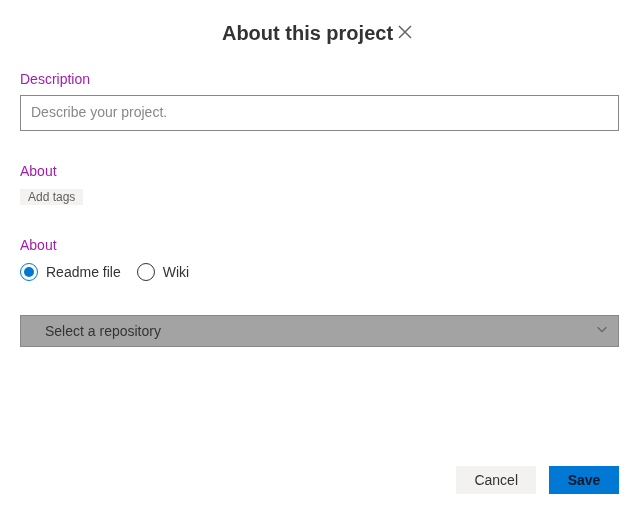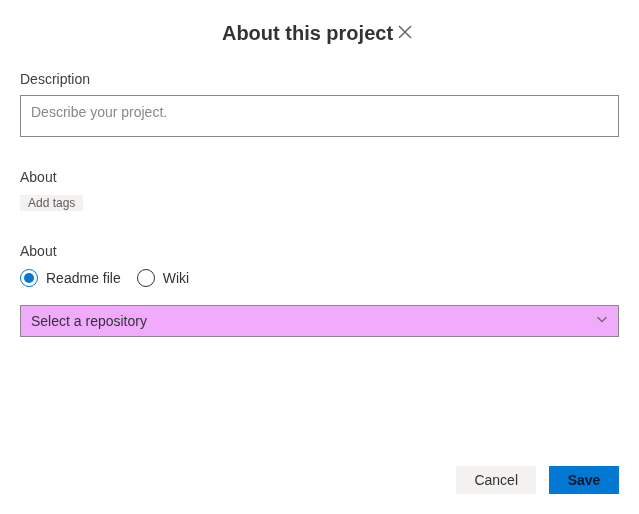--- a/index.html
+++ b/index.html
@@ -37,27 +37,27 @@
       justify-content: center;
     }
     .close-btn svg {
       width: 16px;
       height: 16px;
       stroke: #666;
       stroke-width: 1.5;
     }
     .section-label {
       font-size: 14px;
-      color: #404040;
+      color: #a21caf;
       margin-bottom: 8px;
       display: block;
     }
     .description-textarea {
       width: 100%;
-      height: 42px;
+      height: 36px;
       padding: 8px 10px;
       border: 1px solid #8a8886;
       font-family: inherit;
       font-size: 14px;
       resize: none;
       color: #333;
     }
     .description-textarea::placeholder {
       color: #888;
     }
@@ -73,21 +73,21 @@
       cursor: pointer;
       font-family: inherit;
     }
     .about-section {
       margin-top: 32px;
     }
     .radio-group {
       display: flex;
       gap: 16px;
       margin-top: 10px;
-      margin-bottom: 18px;
+      margin-bottom: 34px;
     }
     .radio-option {
       display: flex;
       align-items: center;
       gap: 8px;
       cursor: pointer;
       font-size: 14px;
       color: #333;
     }
     .radio-circle {
@@ -108,25 +108,25 @@
       height: 10px;
       border-radius: 50%;
       background: #0078d4;
     }
     .select-wrapper {
       position: relative;
       width: 100%;
     }
     .repo-select {
       width: 100%;
-      padding: 6px 10px;
+      padding: 6px 24px;
       border: 1px solid #8a8886;
       font-family: inherit;
       font-size: 14px;
-      background: #f0abfc;
+      background: #a3a3a3;
       cursor: pointer;
       appearance: none;
       color: #333;
       height: 32px;
     }
     .select-chevron {
       position: absolute;
       right: 10px;
       top: 50%;
       transform: translateY(-50%);

